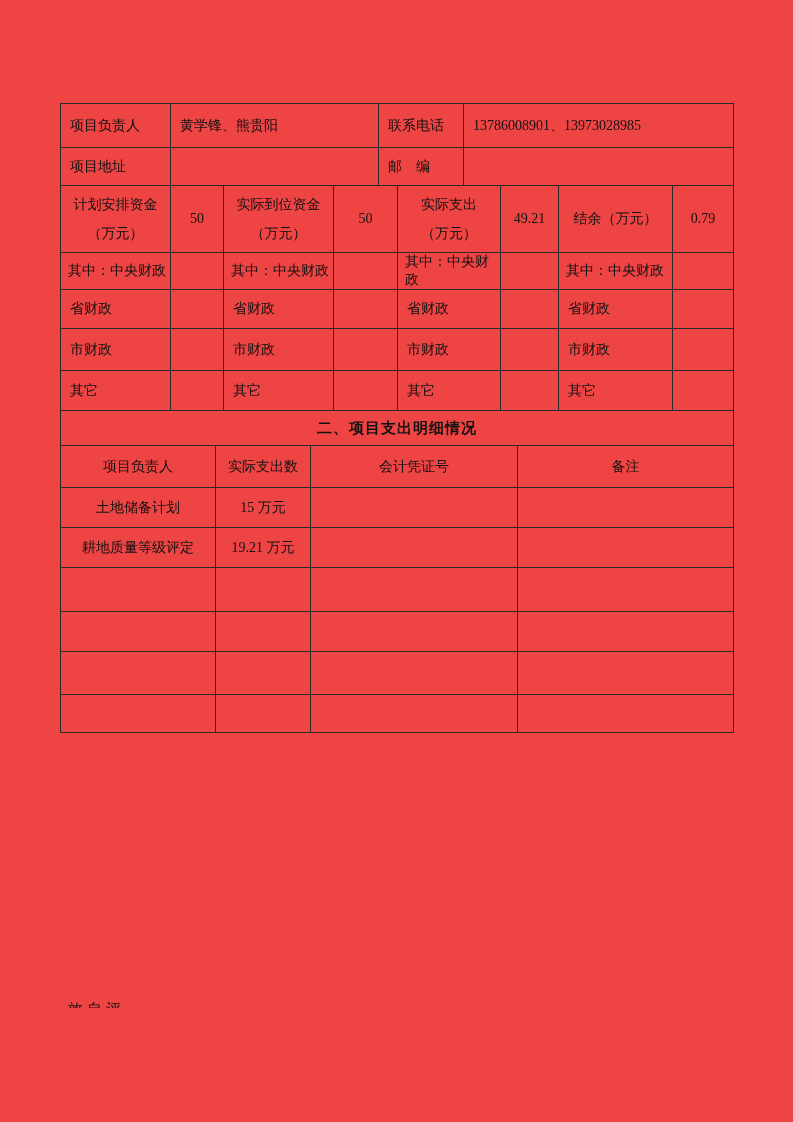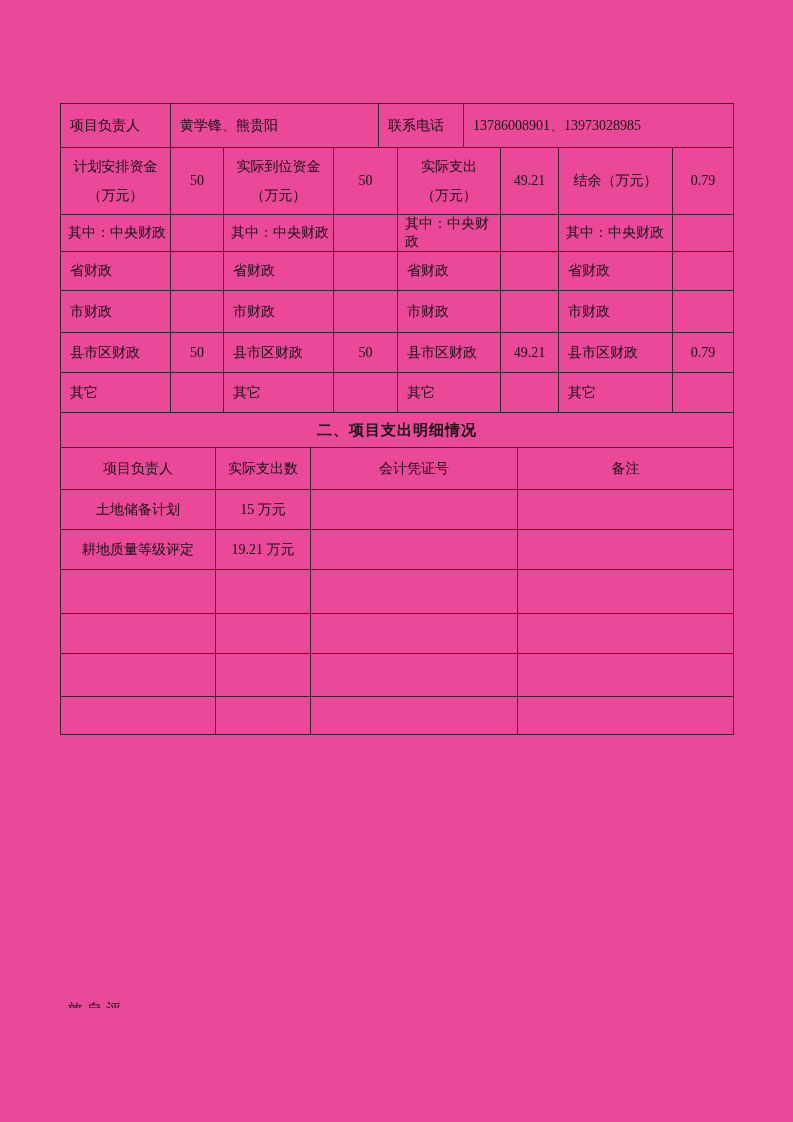--- a/index.html
+++ b/index.html
@@ -1,19 +1,19 @@
 <!DOCTYPE html>
 <html><head>
 <meta charset="utf-8">
 <style>
   * { margin:0; padding:0; box-sizing:border-box; }
   html,body { background:#ffffff; }
   body { font-family:"Liberation Serif","DejaVu Serif",serif; color:#111111; }
   .page {
-    position:relative; width:793px; height:1122px; background:#ec4899;
+    position:relative; width:793px; height:1122px; background:#ef4444;
     margin:0 auto; overflow:hidden;
   }
   .content { position:absolute; left:60px; top:103px; width:673px; }
   table { border-collapse:collapse; table-layout:fixed; width:673px; }
   table + table { margin-top:-1px;padding-left:26px; }
   td, th { border:1px solid #2a2a2a; font-size:14px; font-weight:normal;
            vertical-align:middle; overflow:hidden; }
   .lbl   { text-align:left; padding-left:9px; }
   .ctr   { text-align:center; }
   .sect-title { text-align:center; font-weight:bold; font-size:15px; letter-spacing:1px; }
@@ -41,20 +41,26 @@
           <col style="width:208px">
           <col style="width:85px">
           <col style="width:270px">
       </colgroup>
       <tbody>
           <tr style="height:44px">
         <td class="lbl">项目负责人</td>
         <td class="lbl">黄学锋、熊贵阳</td>
         <td class="lbl">联系电话</td>
         <td class="lbl">13786008901、13973028985</td>
+      </tr>
+      <tr style="height:38px">
+        <td class="lbl">项目地址</td>
+        <td class="lbl"></td>
+        <td class="lbl pre">邮　编</td>
+        <td class="lbl"></td>
       </tr>
     </tbody>
       </table>
 
     <table>
       <colgroup>
         <col style="width:110px">
           <col style="width:53px">
         <col style="width:110px">
           <col style="width:64px">
@@ -105,30 +111,20 @@
       </tr>
       <tr style="height:42px">
         <td class="lbl">市财政</td>
         <td class="ctr"></td>
         <td class="lbl">市财政</td>
         <td class="ctr"></td>
         <td class="lbl">市财政</td>
         <td class="ctr"></td>
         <td class="lbl">市财政</td>
         <td class="ctr"></td>
-      </tr>
-      <tr style="height:40px">
-        <td class="lbl">县市区财政</td>
-        <td class="ctr">50</td>
-        <td class="lbl">县市区财政</td>
-        <td class="ctr">50</td>
-        <td class="lbl">县市区财政</td>
-        <td class="ctr">49.21</td>
-        <td class="lbl">县市区财政</td>
-        <td class="ctr">0.79</td>
       </tr>
       <tr style="height:40px">
         <td class="lbl">其它</td>
         <td class="ctr"></td>
         <td class="lbl">其它</td>
         <td class="ctr"></td>
         <td class="lbl">其它</td>
         <td class="ctr"></td>
         <td class="lbl">其它</td>
         <td class="ctr"></td>

